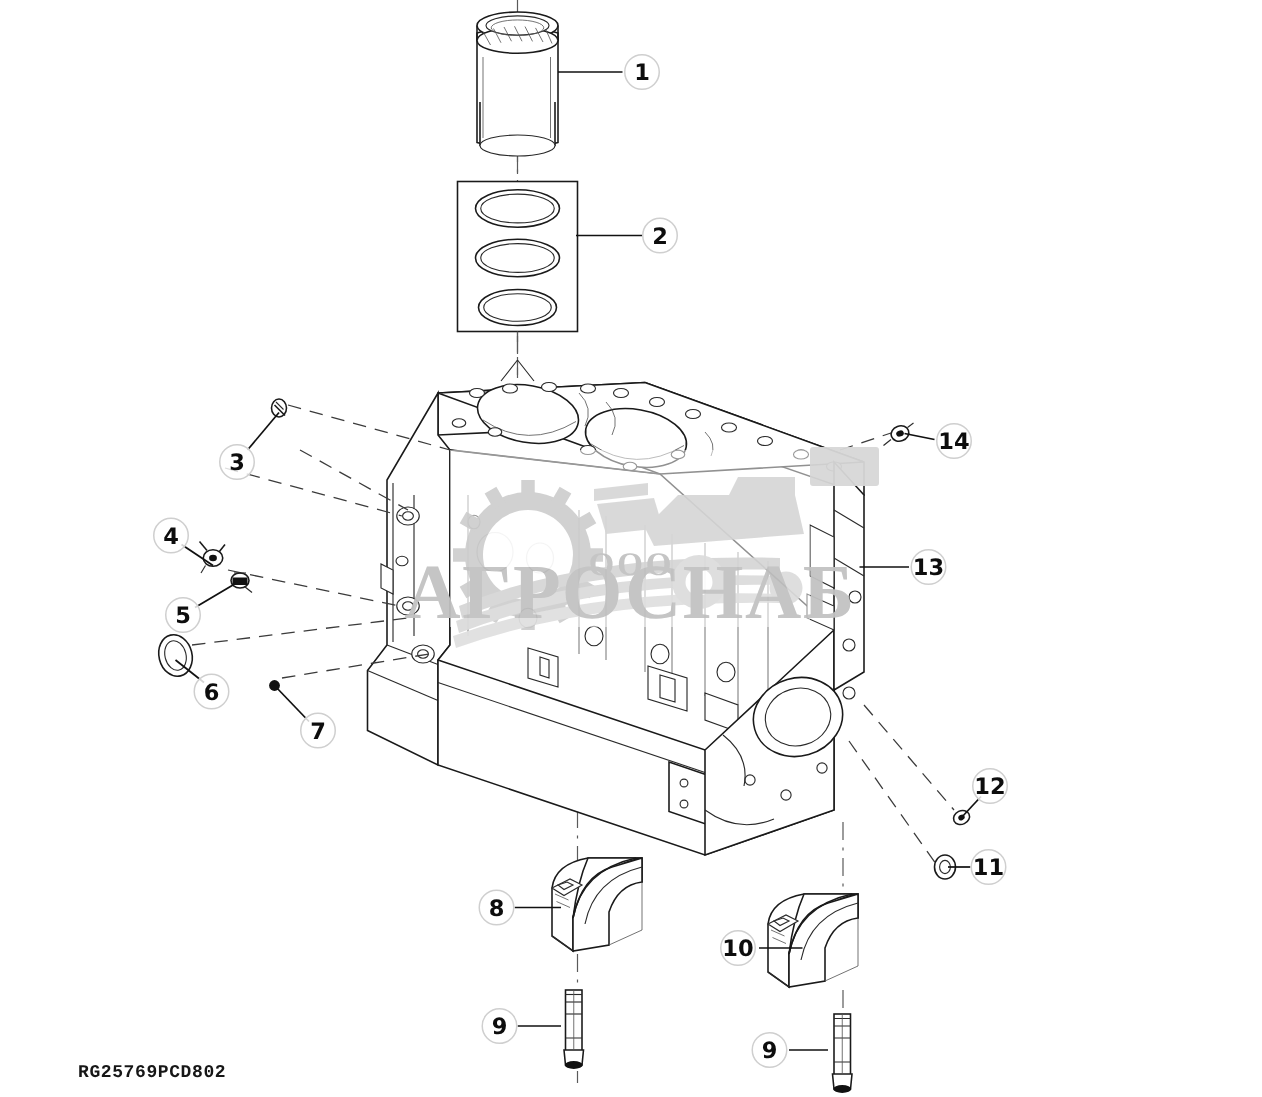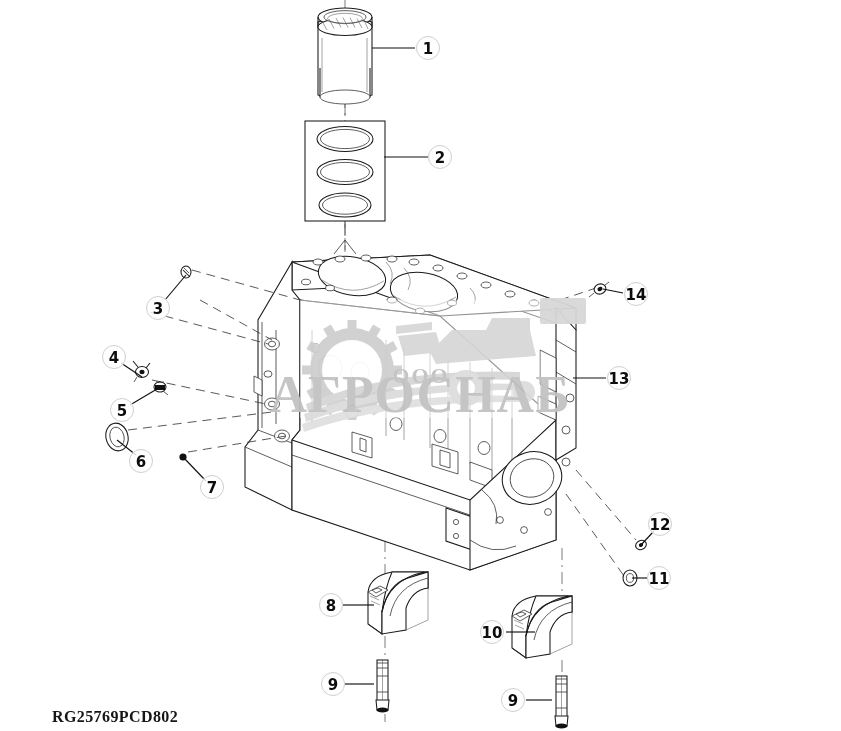--- a/index.html
+++ b/index.html
@@ -21,22 +21,22 @@
     position: absolute;
     left: 0;
     top: 0;
     width: 841px;
     height: 731px;
   }
   .partnum {
     position: absolute;
     left: 52px;
     top: 708px;
-    font-family: Liberation Serif, serif;
-    font-size: 16px;
+    font-family: Liberation Mono, monospace;
+    font-size: 12px;
     font-weight: bold;
     letter-spacing: 0.4px;
     color: #161616;
     white-space: nowrap;
   }
   
   .ln { stroke: #1a1a1a; fill: none; stroke-width: 1.05; }
   .ln-thin { stroke: #2a2a2a; fill: none; stroke-width: 0.75; }
   .ln-hair { stroke: #555; fill: none; stroke-width: 0.55; }
   .dash { stroke: #3b3b3b; fill: none; stroke-width: 0.85;

